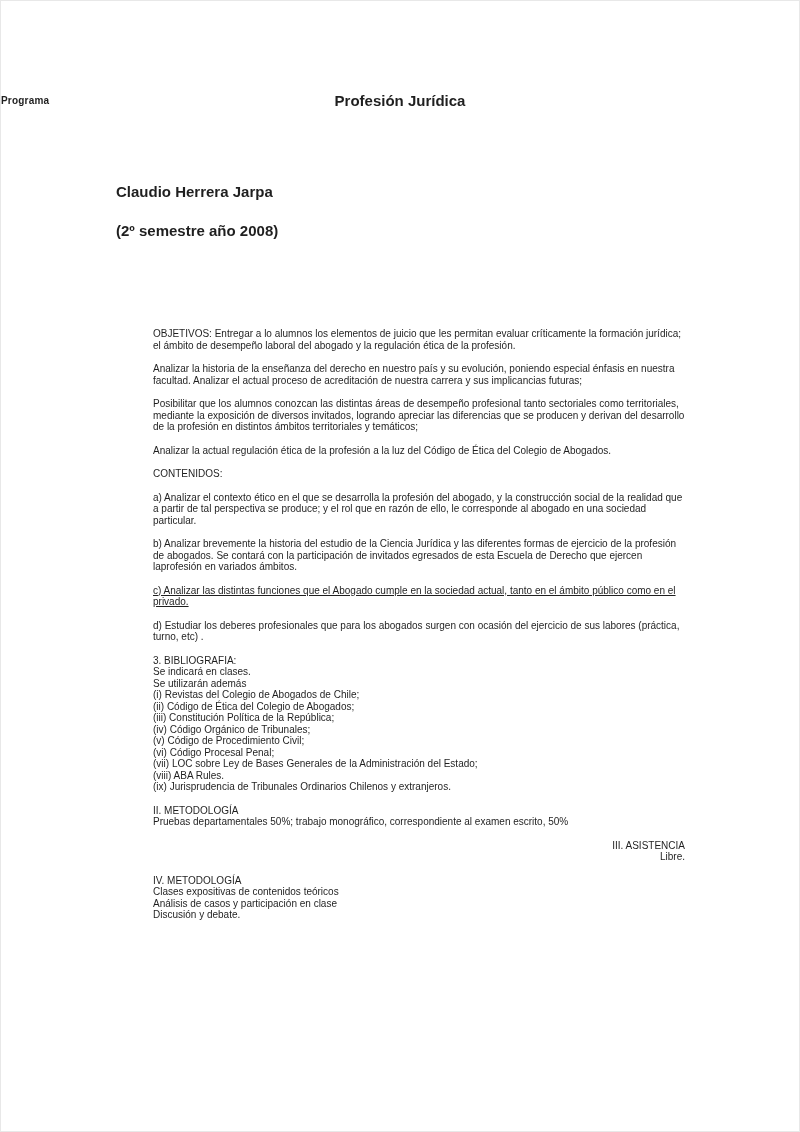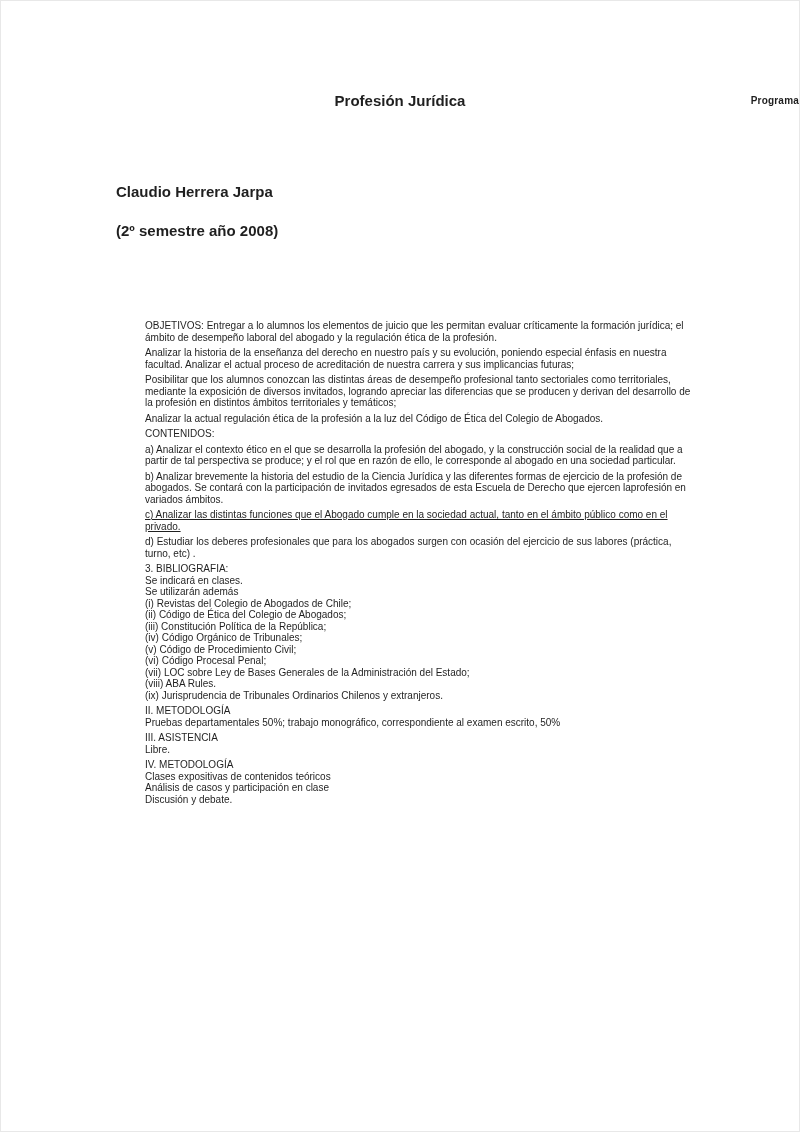--- a/index.html
+++ b/index.html
@@ -16,21 +16,21 @@
     color: #1f1f1f;
     overflow: hidden;
     box-sizing: border-box;
     border: 1px solid #e8e8e8;
   }
   .doc-kicker {
     position: absolute;
     top: 94px;
     left: 0;
     width: 100%;
-    text-align: right;
+    text-align: left;
     font-size: 10px;
     font-weight: bold;
     letter-spacing: 0.2px;
   }
   .doc-title {
     position: absolute;
     top: 91px;
     left: 0;
     width: 100%;
     text-align: center;
@@ -54,34 +54,34 @@
   .doc-body {
     position: absolute;
     top: 315px;
     left: 140px;
     width: 556px;
     font-size: 10px;
     line-height: 11.5px;
   }
   .doc-body p,
   .doc-body .stanza {
-    margin: 4px;
+    margin: 12px;
     padding: 0;
   }
   .m-historia    { margin-top: 16px; }
   .m-posibilitar { margin-top: 15px; }
   .m-regulacion  { margin-top: 18px; }
   .m-contenidos  { margin-top: 28px; }
   .m-item-a      { margin-top: 29px; }
   .m-item-b      { margin-top: 32px; }
   .m-item-c      { margin-top: 28px; text-decoration: underline; }
   .m-item-d      { margin-top: 19px; }
   .m-biblio      { margin-top: 17px; }
   .m-evaluacion  { margin-top: 9px;  }
-  .m-asistencia  { margin-top: 31px; }
+  .m-asistencia  { margin-top: 31px; text-align: right; }
   .m-metodologia { margin-top: 34px; }
   .stanza div { margin: 0; }
 </style>
 </head>
 <body>
 
 <div class="page">
 
   <div class="doc-kicker">Programa</div>
   <div class="doc-title">Profesión Jurídica</div>

